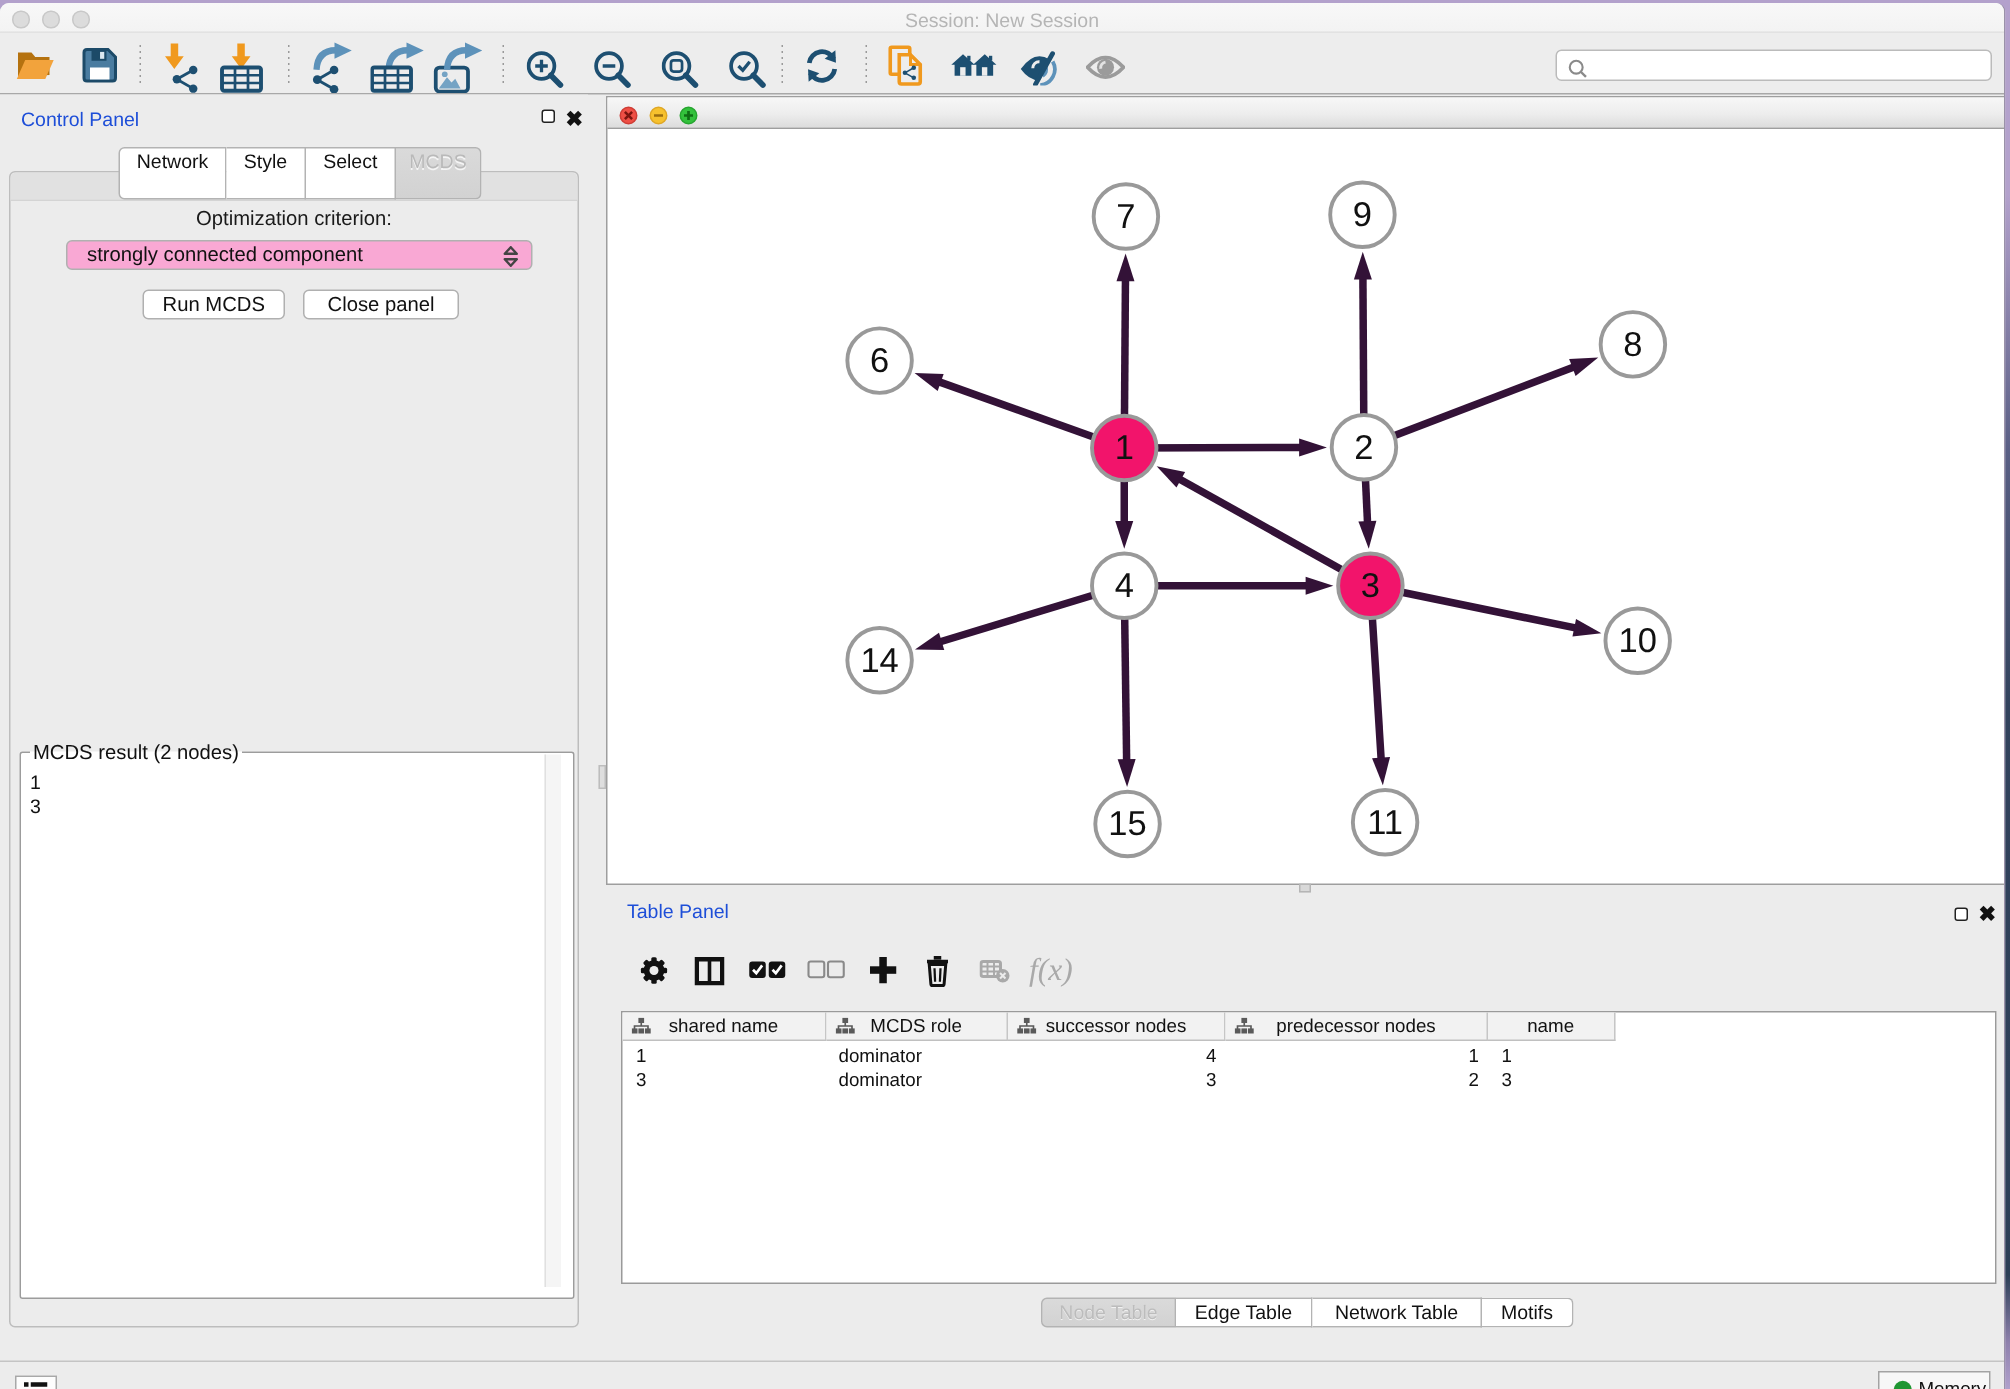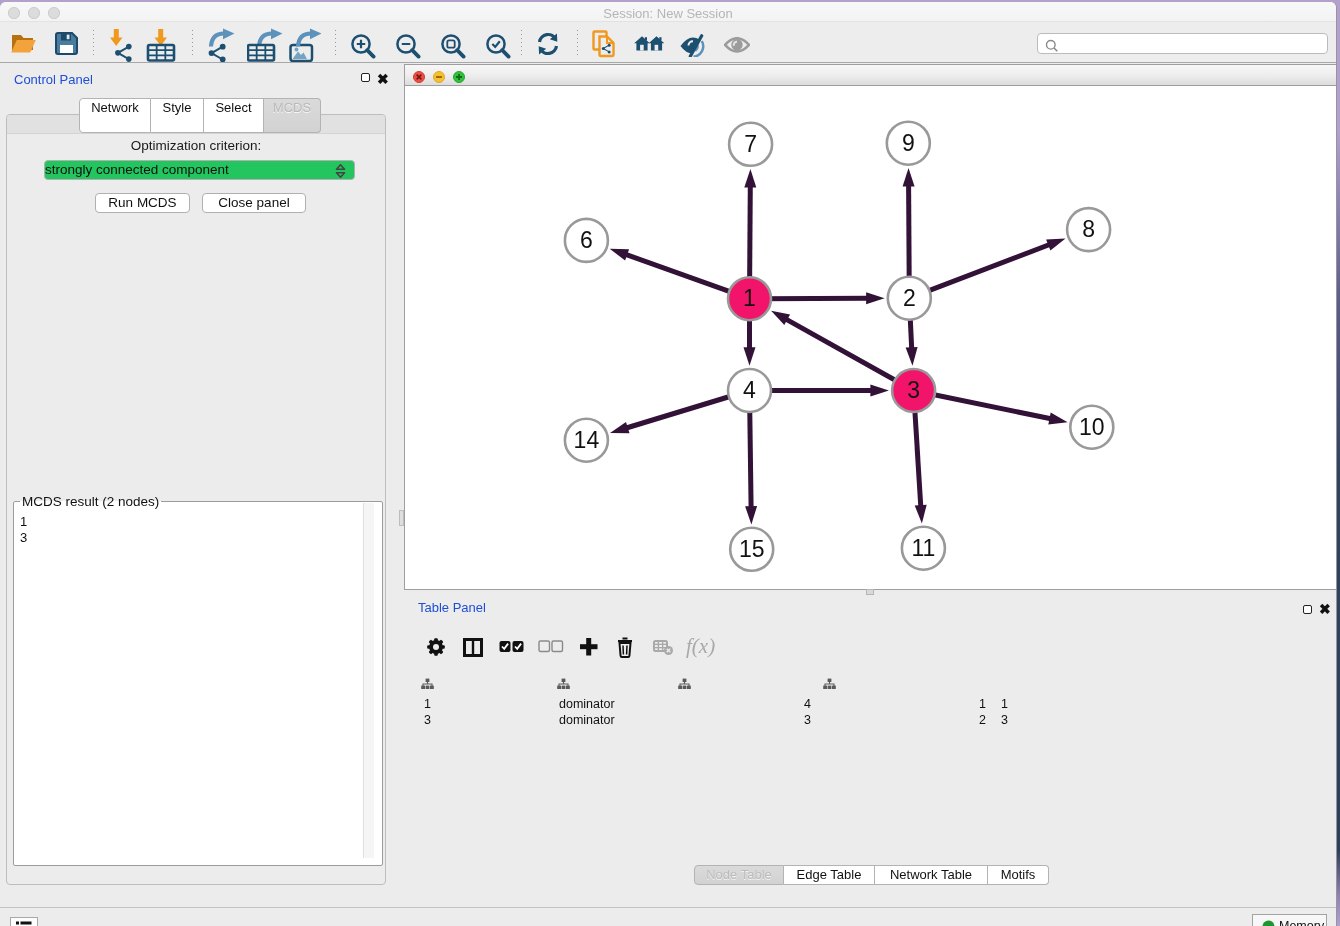--- a/index.html
+++ b/index.html
@@ -27,22 +27,22 @@
 #cpband { position:absolute; left:0px; top:0px; width:100%; height:19px; background:#e1e1e1;
   border-bottom:1px solid #d4d4d4; border-radius:4px 4px 0 0; }
 .tabs { position:absolute; display:flex; }
 .tab { height:35px; border:1px solid #b3b3b3; border-left:none; background:#fff; color:#111;
   font-size:13px; text-align:center; line-height:18px; }
 .tab.first { border-left:1px solid #b3b3b3; border-radius:4px 0 0 4px; }
 .tab.last { border-radius:0 4px 4px 0; }
 .tab.sel { background:linear-gradient(#dadada,#d2d2d2); color:#b9b9b9;
   text-shadow:0 1px 0 #f5f5f5; }
 #optlabel { position:absolute; left:0; top:75px; width:392px; text-align:center; font-size:13.5px; color:#1a1a1a; }
-#combo { position:absolute; left:44px; top:97px; width:311px; height:20px; background:#22c55e;
-  border:1px solid #b0b0b0; border-radius:4px; font-size:13.5px; color:#111; line-height:18px; }
+#combo { position:absolute; left:44px; top:97px; width:311px; height:20px; background:#f9a8d4;
+  border:1px solid #b0b0b0; border-radius:4px; font-size:13.5px; color:#111; line-height:18px; padding-left:13px; }
 .btn { position:absolute; height:20px; background:#fff; border:1px solid #b0b0b0; border-radius:4px;
   font-size:13.5px; color:#111; text-align:center; line-height:18px; }
 #mcdsbox { position:absolute; left:13px; top:431px; width:370px; height:372px; }
 #mcdsbox fieldset { width:100%; height:100%; border:1px solid #9c9c9c; background:#fff; border-radius:2px; }
 #mcdsbox legend { font-size:13.5px; color:#111; margin-left:6px; padding:0 2px; }
 #mcdsscroll { position:absolute; right:9px; top:9px; bottom:8px; width:11px; background:#f5f5f5; border-left:1px solid #e0e0e0; }
 #mcdstext { position:absolute; left:7px; top:20px; font-size:13px; color:#111; line-height:16px; }
 #netwin { position:absolute; left:404px; top:62px; width:933px; height:526px;
   background:#fff; border:1px solid #9e9e9e; }
 #nettitle { position:absolute; left:0; top:0; width:100%; height:21px;
@@ -346,20 +346,27 @@
       <svg style="position:absolute;left:249px;top:42px" width="21" height="18" viewBox="0 0 21 18">
         <rect x="1" y="3" width="13" height="10" rx="1.5" fill="#ededed" stroke="#a9a9a9" stroke-width="2"></rect>
         <line x1="1" y1="6.333333333333334" x2="14" y2="6.333333333333334" stroke="#a9a9a9" stroke-width="1.3"></line>
         <line x1="1" y1="9.666666666666668" x2="14" y2="9.666666666666668" stroke="#a9a9a9" stroke-width="1.3"></line>
         <line x1="5.333333333333333" y1="3" x2="5.333333333333333" y2="13" stroke="#a9a9a9" stroke-width="1.3"></line>
         <line x1="9.666666666666666" y1="3" x2="9.666666666666666" y2="13" stroke="#a9a9a9" stroke-width="1.3"></line>
         <circle cx="15.5" cy="12.5" r="4.5" fill="#a9a9a9"></circle>
         <path d="M13.7 10.7 L17.3 14.3 M17.3 10.7 L13.7 14.3" stroke="#ececec" stroke-width="1.4"></path>
       </svg>
       <div style="position:absolute;left:282px;top:38px;font-family:'Liberation Serif',serif;font-style:italic;font-size:21px;color:#a9a9a9;"><i>f</i>(<i>x</i>)</div>
+      <div id="tptable">
+        <div class="th" style="left:0px;width:135.5px">shared name</div>
+        <div class="th" style="left:135.5px;width:121.5px">MCDS role</div>
+        <div class="th" style="left:257px;width:145px">successor nodes</div>
+        <div class="th" style="left:402px;width:175px">predecessor nodes</div>
+        <div class="th" style="left:577px;width:84.5px">name</div>
+      </div>
       <svg style="position:absolute;left:17px;top:82px" width="13" height="12" viewBox="0 0 13 12">
         <rect x="4.6" y="0.6" width="3.8" height="3.4" fill="#5a5a5a"></rect>
         <path d="M6.5 4 L6.5 6 M2 8 L2 6 L11 6 L11 8" stroke="#5a5a5a" stroke-width="1.1" fill="none"></path>
         <rect x="0.2" y="7.6" width="3.8" height="3.4" fill="#5a5a5a"></rect>
         <rect x="4.6" y="7.6" width="3.8" height="3.4" fill="#5a5a5a"></rect>
         <rect x="9" y="7.6" width="3.8" height="3.4" fill="#5a5a5a"></rect>
       </svg>
       <svg style="position:absolute;left:152.5px;top:82px" width="13" height="12" viewBox="0 0 13 12">
         <rect x="4.6" y="0.6" width="3.8" height="3.4" fill="#5a5a5a"></rect>
         <path d="M6.5 4 L6.5 6 M2 8 L2 6 L11 6 L11 8" stroke="#5a5a5a" stroke-width="1.1" fill="none"></path>

